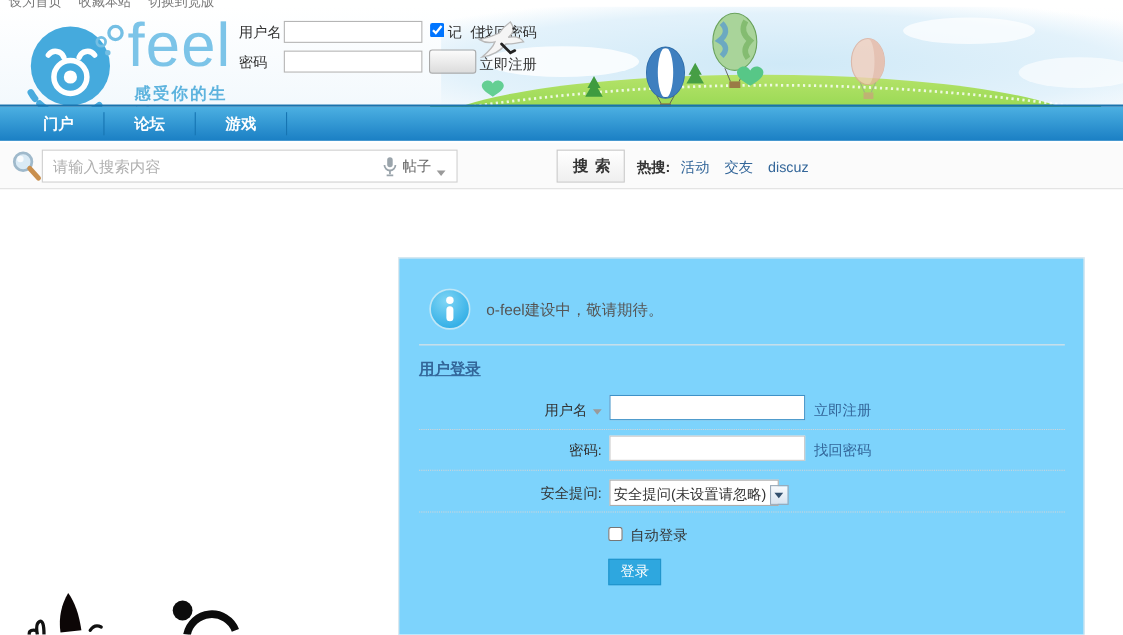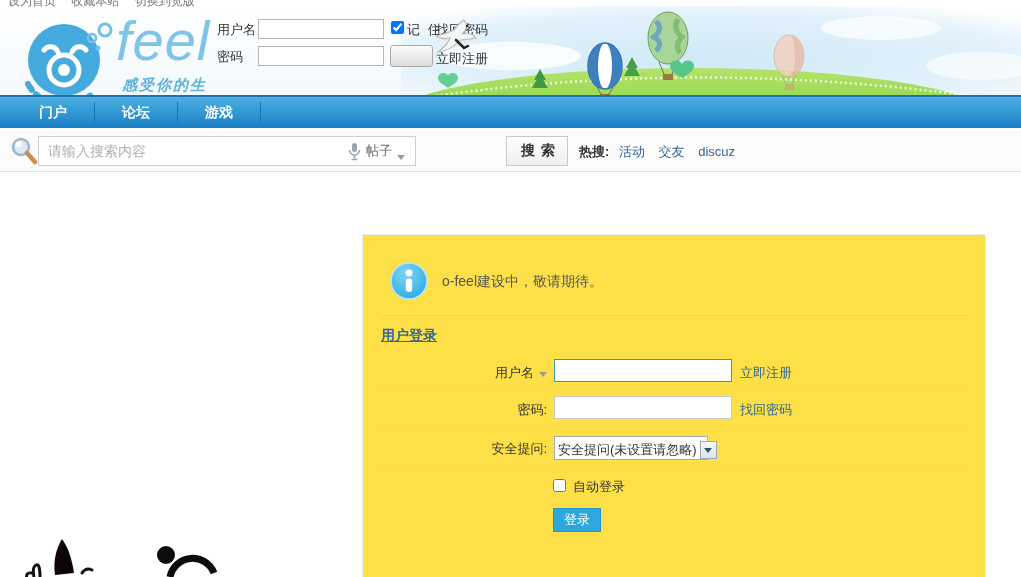--- a/index.html
+++ b/index.html
@@ -10,21 +10,21 @@
 
   
   .topbar { position:absolute; top:-7px; left:8px; font-size:12px; color:#888; z-index:5; }
   .topbar a { color:#777; margin-right:12px; }
 
   
   .header { position:absolute; top:6px; left:0; width:1021px; height:89px;
     background:linear-gradient(#ffffff,#f3f9fd); z-index:1; }
   .banner-svg { position:absolute; left:361px; top:0; width:660px; height:95px; z-index:0; }
 
-  .logo { position:absolute; left:6px; top:8px; width:210px; height:86px; z-index:2;font-style:italic; }
+  .logo { position:absolute; left:6px; top:8px; width:210px; height:86px; z-index:2; }
   .logo-mascot { position:absolute; left:6px; top:4px; }
   .logo-brand { position:absolute; left:110px; top:-6px; font-size:56px; color:#7cc4e8;
     font-weight:400; letter-spacing:1px; }
   .logo-tagline { position:absolute; left:116px; top:62px; font-size:15px; color:#5db3de;
     letter-spacing:2px; font-weight:bold; }
 
   
   .hlogin { position:absolute; left:215px; top:10px; width:280px; height:70px; z-index:3;
     font-size:13px; color:#333; }
   .hlogin-label { position:absolute; width:40px; }
@@ -71,21 +71,21 @@
   .search-btn { position:absolute; left:506px; top:6px; width:62px; height:30px;
     border:1px solid #c9c9c9; background:linear-gradient(#ffffff,#efefef);
     font-size:14px; font-weight:bold; color:#333; letter-spacing:6px; padding-left:8px;
     cursor:pointer; font-family:Liberation Mono, monospace; }
   .hot { position:absolute; left:579px; top:13px; font-size:13px; }
   .hot b { color:#333; margin-right:6px; }
   .hot a { color:#336699; margin-right:10px; }
 
   
   .panel { position:absolute; left:362px; top:234px; width:624px; height:343px;
-    background:#fde047; border:1px solid #ebebeb; border-bottom:none; z-index:1; }
+    background:#7dd3fc; border:1px solid #ebebeb; border-bottom:none; z-index:1; }
   .info-icon { position:absolute; left:27px; top:27px; }
   .notice { position:absolute; left:79px; top:38px; font-size:14px; color:#555; }
   .sep-solid { position:absolute; left:18px; top:78px; width:587px; height:1px; background:#e4e4e4; }
   .panel-title { position:absolute; left:18px; top:92px; font-size:14px; font-weight:bold; color:#336699;text-decoration:underline; }
 
   .frm-label { position:absolute; left:0; width:184px; text-align:right; font-size:13px;
     color:#333; white-space:nowrap; }
   .lbl-caret { display:inline-block; width:0; height:0; border-left:4px solid transparent;
     border-right:4px solid transparent; border-top:5px solid #9a9a9a; margin-left:5px; }
   .frm-input { position:absolute; left:191px; width:178px; height:23px; background:#fff;

